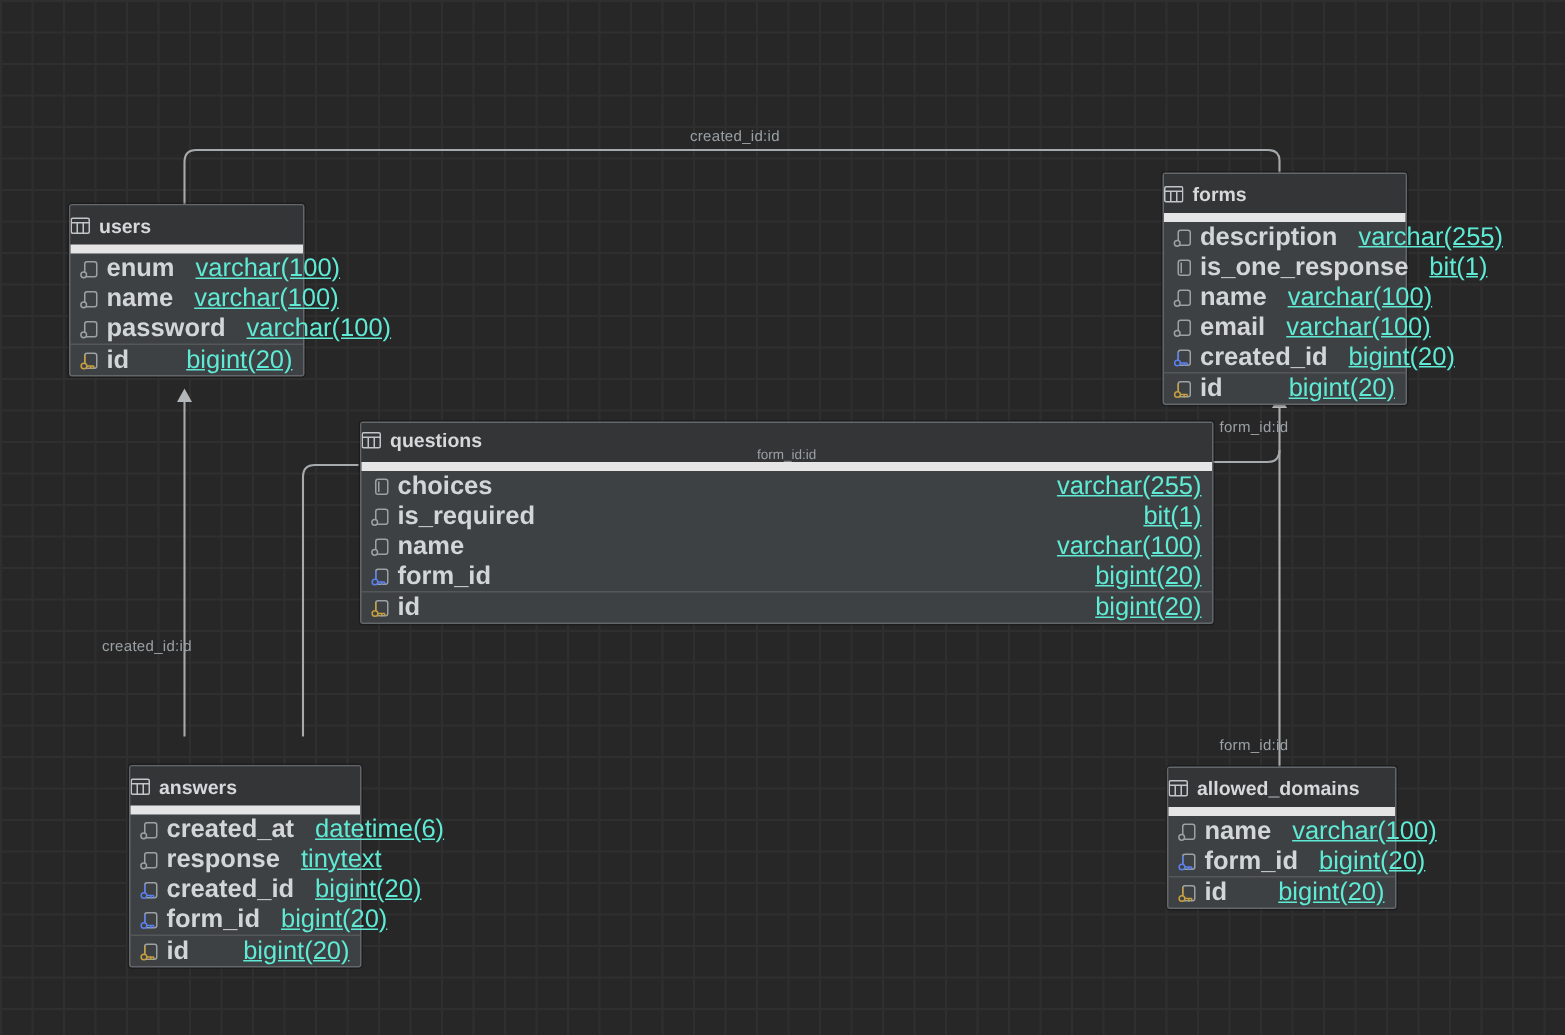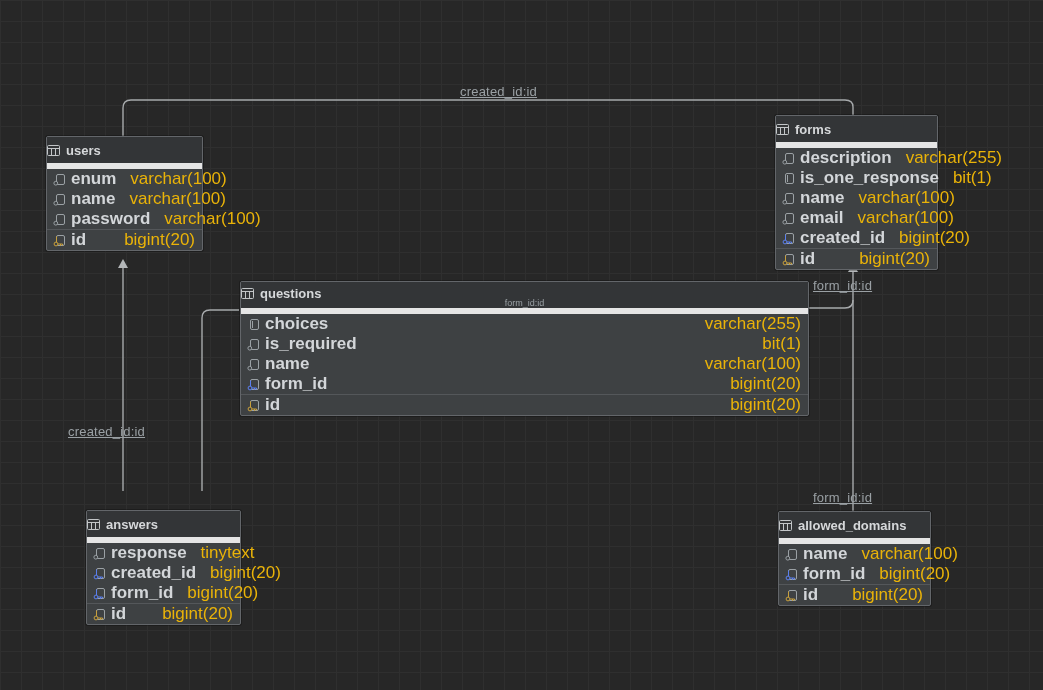--- a/index.html
+++ b/index.html
@@ -35,26 +35,26 @@
     position:absolute;left:0;right:0;bottom:0;
     text-align:center;font-size:9px;font-weight:normal;
     color:#9aa0a4;line-height:9px;pointer-events:none;
   }
   .row{
     height:20px;display:flex;align-items:center;
     padding:0 7px 0 6px;font-size:17px;white-space:nowrap;
   }
   .row.pk{border-top:1px solid #54575a;}
   .cname{color:#d3d6d9;font-weight:bold;margin-left:5px;}
-  .ctype{color:#eab308;margin-left:auto;padding-left:14px;}
+  .ctype{color:#5eead4;margin-left:auto;padding-left:14px;text-decoration:underline;}
   .icn{display:inline-flex;width:13px;height:13px;flex:0 0 13px;}
   .icn svg{display:block;}
   .elabel{
-    position:absolute;font-size:13px;color:#9aa0a4;line-height:10px;
-    z-index:3;letter-spacing:.2px;text-decoration:underline;
+    position:absolute;font-size:10px;color:#9aa0a4;line-height:10px;
+    z-index:3;letter-spacing:.2px;
   }
 </style>
 </head>
 <body>
 
 <svg id="edge-layer" width="1043" height="690" viewBox="0 0 1043 690">
   <g fill="none" stroke="#a7aaac" stroke-width="1.4">
     <path d="M853,115 V107 Q853,100 845,100 H131 Q123,100 123,108 V139"></path>
     <path d="M123,491 V268"></path>
     <path d="M202,491 V318 Q202,310 210,310 H239"></path>
@@ -330,20 +330,32 @@
     <div class="tbody">
       <div class="row">
         <span class="icn">
           <svg width="13" height="13" viewBox="0 0 13 13">
             <g fill="none" stroke="#9ba1a5">
               <rect x="3.5" y="1.5" width="8" height="10" rx="1.5"></rect>
               <circle cx="2.8" cy="10.2" r="1.9" fill="#3e4143"></circle>
             </g>
           </svg>
         </span>
+        <span class="cname">created_at</span>
+        <span class="ctype">datetime(6)</span>
+      </div>
+      <div class="row">
+        <span class="icn">
+          <svg width="13" height="13" viewBox="0 0 13 13">
+            <g fill="none" stroke="#9ba1a5">
+              <rect x="3.5" y="1.5" width="8" height="10" rx="1.5"></rect>
+              <circle cx="2.8" cy="10.2" r="1.9" fill="#3e4143"></circle>
+            </g>
+          </svg>
+        </span>
         <span class="cname">response</span>
         <span class="ctype">tinytext</span>
       </div>
       <div class="row">
         <span class="icn">
           <svg width="13" height="13" viewBox="0 0 13 13">
             <g fill="none">
               <rect x="3.5" y="1.5" width="8" height="10" rx="1.5" stroke="#9ba1a5"></rect>
               <line x1="3.5" y1="2.5" x2="3.5" y2="10.5" stroke="#5b80f0"></line>
               <circle cx="3" cy="10" r="1.9" stroke="#5b80f0" fill="#3e4143"></circle>

